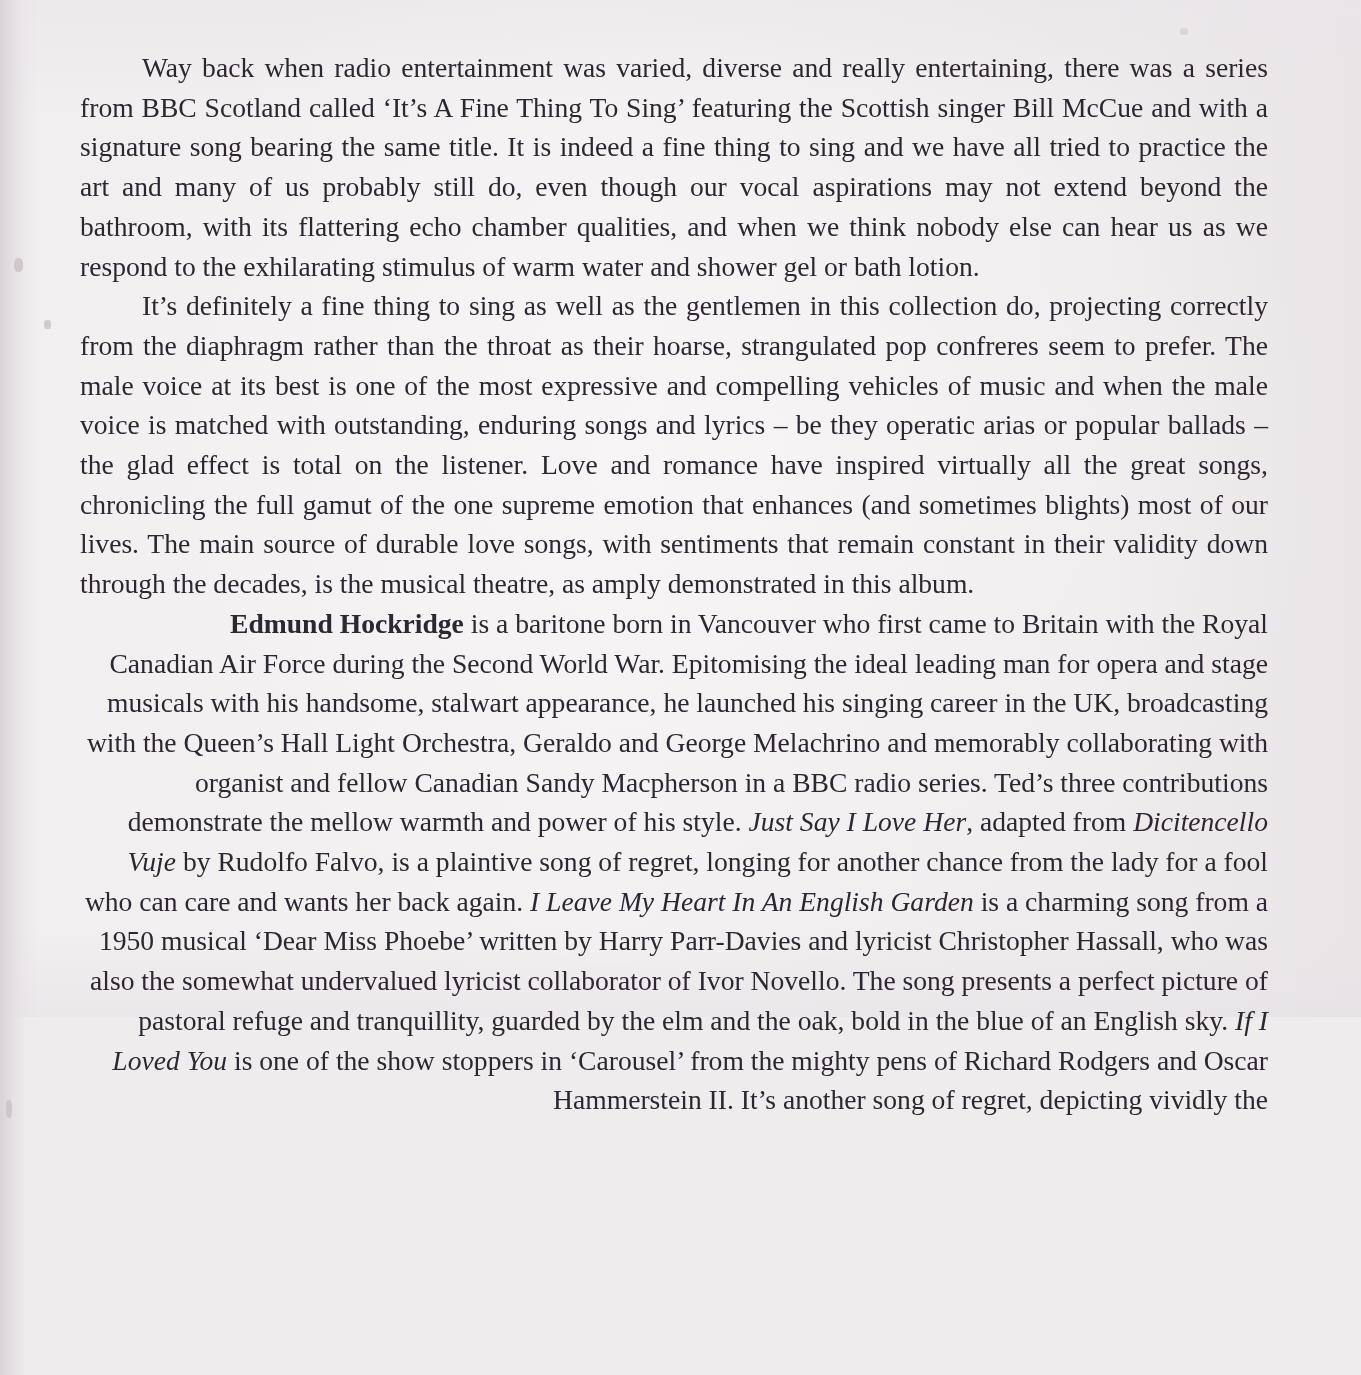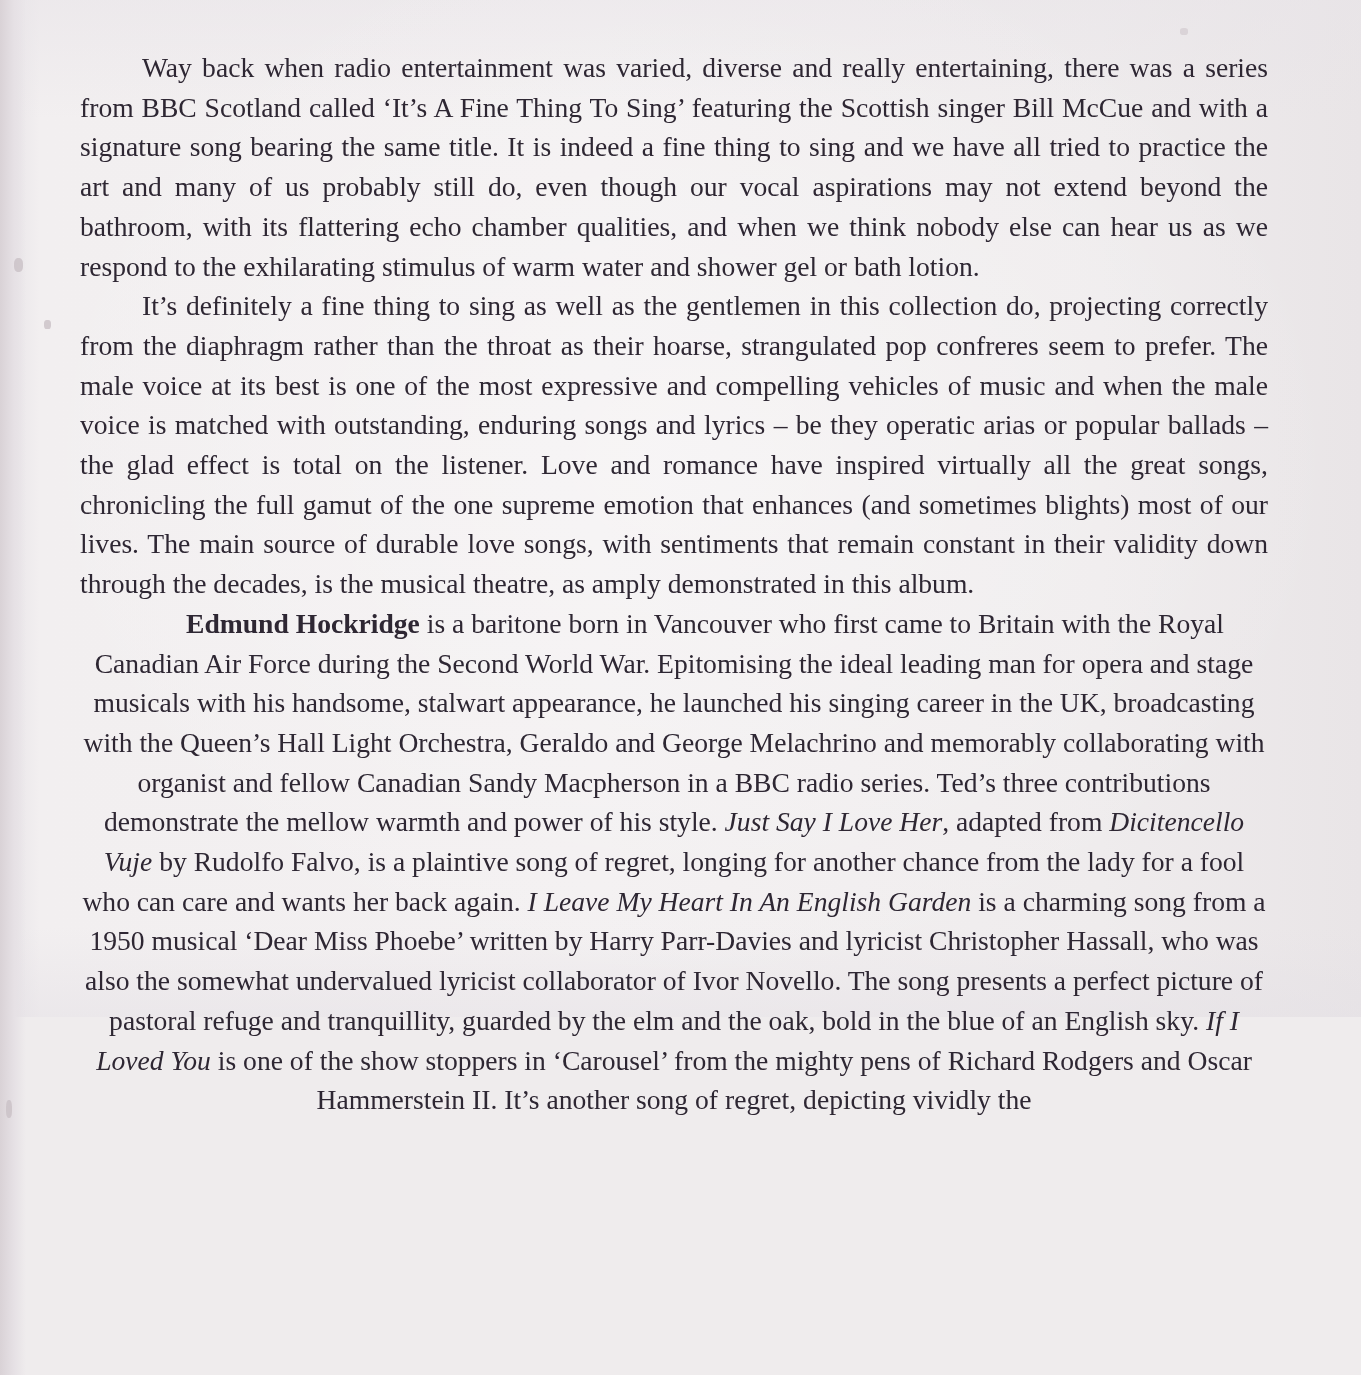--- a/index.html
+++ b/index.html
@@ -58,21 +58,21 @@
     color: #2e2733;
     text-align: justify;
     text-justify: inter-word;
     -webkit-font-smoothing: antialiased;
   }
   .text-body p {
     margin: 0;
     text-indent: 62px;
   }
   .text-body p.p-last {
-    text-align: center;
+    text-align: right;
   }
   b { font-weight: bold; }
   i { font-style: italic; }
 </style>
 </head>
 <body>
 
 <div class="page">
   <div class="edge-left"></div>
   <div class="edge-speck" style="left:14px; top:258px; width:9px; height:14px;"></div>

